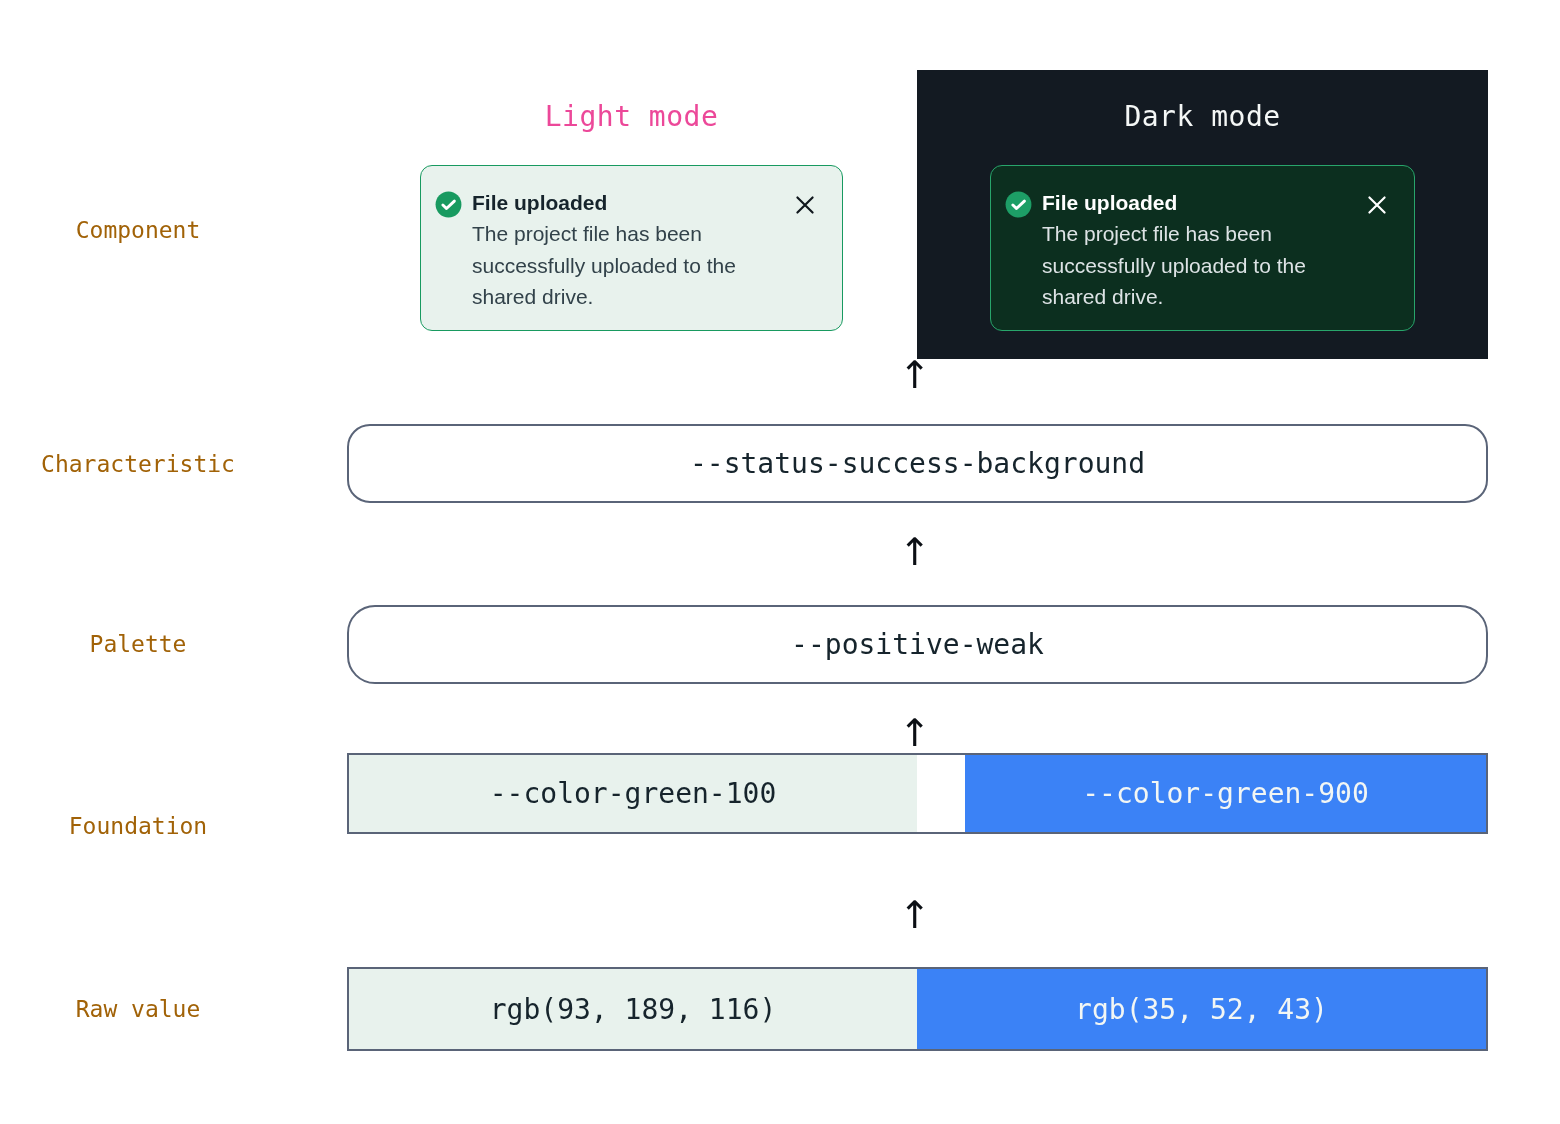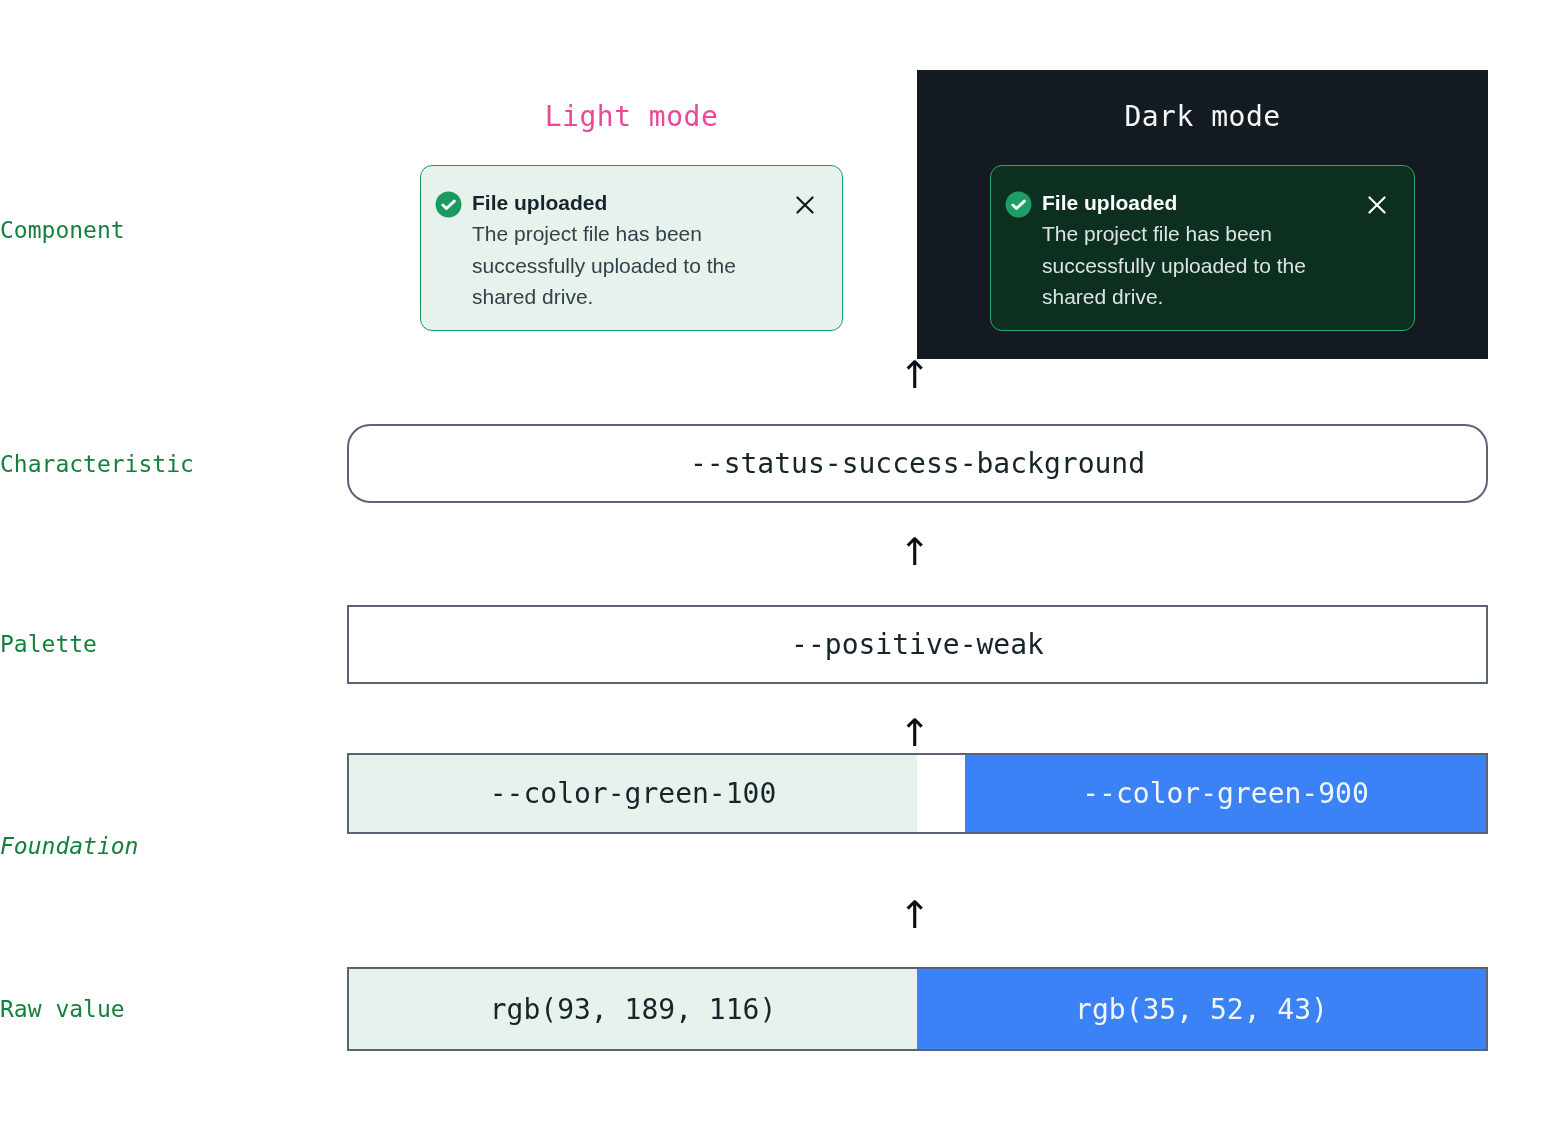--- a/index.html
+++ b/index.html
@@ -31,30 +31,30 @@
   .toast.dark .toast-body{color:#dde3e5;}
   .close-btn{margin-left:auto;width:26px;height:26px;margin-top:4px;cursor:pointer;
              background:none;border:none;padding:0;}
 
   
   .up-arrow{position:absolute;left:895px;width:40px;height:42px;text-align:center;
             font-family:"DejaVu Sans",sans-serif;font-size:38px;line-height:42px;color:#0b0f14;}
   .arrow-1{top:354px;} .arrow-2{top:531px;} .arrow-3{top:712px;} .arrow-4{top:894px;}
 
   
-  .row-label{position:absolute;left:0;width:276px;text-align:left;font-size:23px;
-             line-height:28px;color:#15803d;}
+  .row-label{position:absolute;left:0;width:276px;text-align:center;font-size:23px;
+             line-height:28px;color:#a16207;}
   .lbl-component{top:216px;} .lbl-characteristic{top:450px;} .lbl-palette{top:630px;}
-  .lbl-foundation{top:832px;font-style:italic;} .lbl-raw{top:995px;}
+  .lbl-foundation{top:812px;} .lbl-raw{top:995px;}
 
   
   .token-box{position:absolute;left:347px;width:1141px;box-sizing:border-box;
              border:2px solid #5a6478;display:flex;align-items:stretch;font-size:28px;}
   .box-characteristic{top:424px;height:79px;border-radius:23px;}
-  .box-palette{top:605px;height:79px;}
+  .box-palette{top:605px;height:79px;border-radius:28px;}
   .box-foundation{top:753px;height:81px;gap:48px;}
   .box-raw{top:967px;height:84px;}
   .cell{display:flex;align-items:center;justify-content:center;}
   .cell.full{flex:1 1 100%;}
   .cell.half-light{flex:0 0 568px;background:#e8f2ed;color:#16242c;}
   .cell.half-dark{flex:1 1 auto;background:#3b82f6;color:#f2f6f4;}
 </style>
 </head>
 <body>
 

